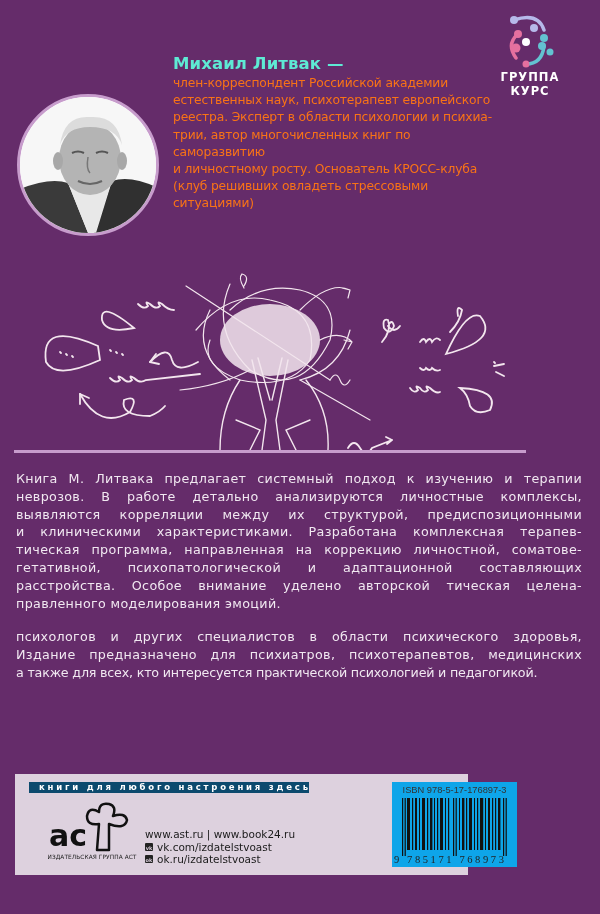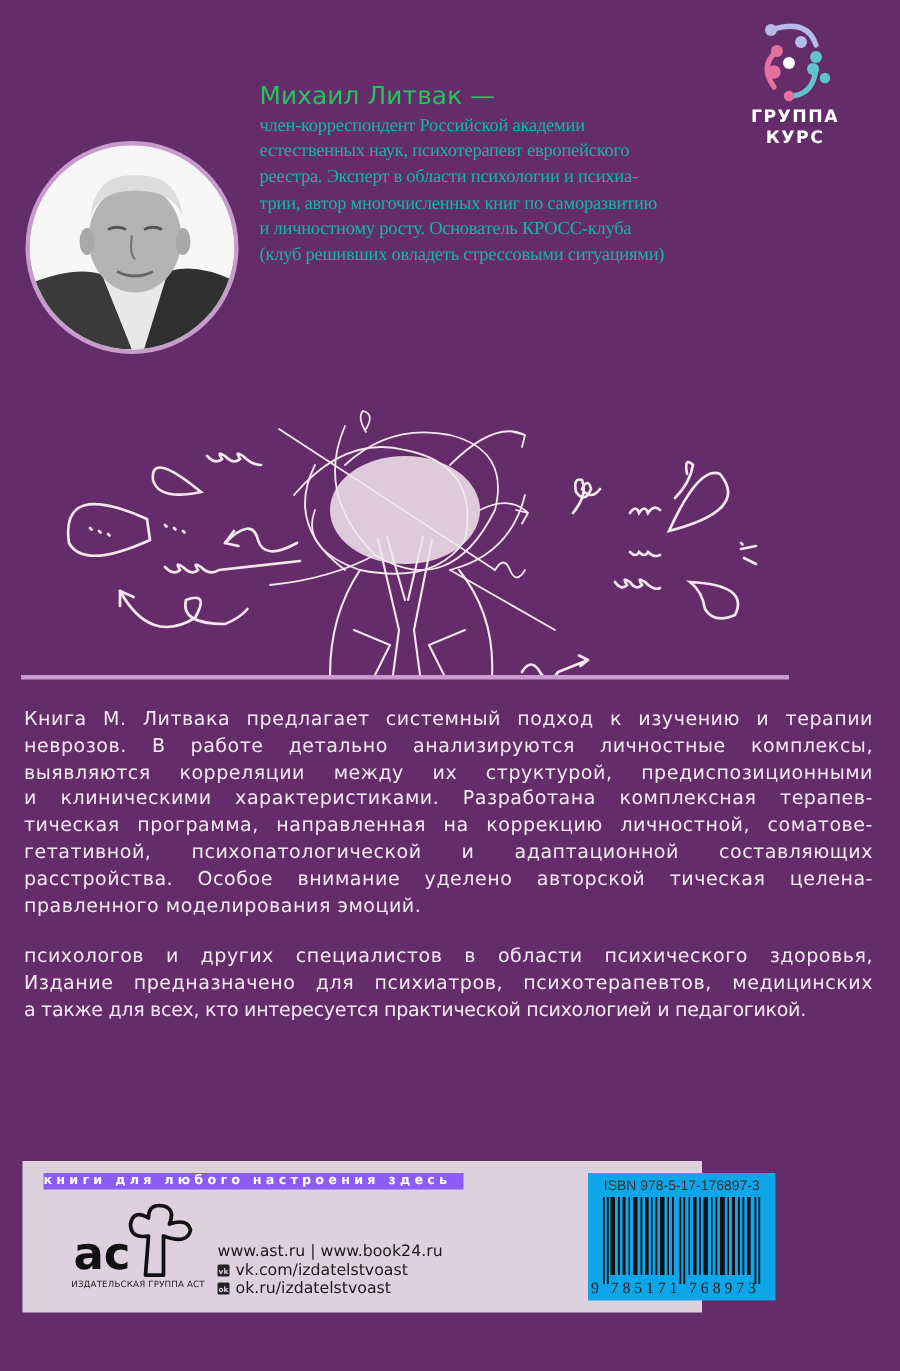--- a/index.html
+++ b/index.html
@@ -25,26 +25,26 @@
   .author-photo {
     left: 17px; top: 94px; width: 142px; height: 142px;
     border-radius: 50%; border: 3px solid #c79ccc; overflow: hidden;
     background: #ffffff; box-sizing: border-box;
   }
   .author-photo svg { display: block; }
 
   
   .author-bio { left: 173px; top: 53px; width: 320px; }
   .author-name {
-    font-size: 16.5px; font-weight: normal; line-height: 22px; color: #22c55e;
+    font-size: 16.5px; font-weight: bold; line-height: 22px; color: #5eead4;
     letter-spacing: 0.1px;
   }
   .author-desc {
-    font-size: 12.3px; line-height: 17.2px; color: #14b8a6;
-    letter-spacing: -0.15px; white-space: pre-line; font-family: Liberation Serif, serif;
+    font-size: 12.3px; line-height: 17.2px; color: #f97316;
+    letter-spacing: -0.15px; white-space: pre-line;
   }
 
   
   .illustration { left: 0; top: 270px; width: 600px; height: 180px; }
 
   .separator {
     left: 14px; top: 450px; width: 512px; height: 3px; background: #c79ccc;
   }
 
   
@@ -57,23 +57,23 @@
   .desc-line { display: block; text-align: justify; text-align-last: justify; }
   .desc-line.last { text-align-last: left; }
 
   
   .bottom-panel {
     left: 15px; top: 774px; width: 453px; height: 101px;
     background: #ddd1de;
   }
   .tagline {
     position: absolute; left: 14px; top: 8px; width: 280px; height: 11px;
-    background: #8b5cf6; color: #ffffff; font-weight: bold;
+    background: #0c4a6e; color: #ffffff; font-weight: bold;
     font-size: 8.5px; line-height: 11px; letter-spacing: 2.8px;
-    box-sizing: border-box; white-space: nowrap; overflow: hidden;
+    padding-left: 10px; box-sizing: border-box; white-space: nowrap; overflow: hidden;
   }
   .publisher-logo { position: absolute; left: 22px; top: 28px; width: 110px; height: 66px; }
   .publisher-name {
     position: absolute; left: 0; top: 52px; width: 110px; text-align: center;
     font-size: 5.8px; color: #222; letter-spacing: 0.1px;
   }
   .links { position: absolute; left: 130px; top: 54px; color: #1b1b1b; font-size: 10.5px; line-height: 12.5px; }
   .links .row { display: flex; align-items: center; white-space: nowrap; }
   .links .bold { font-weight: normal; }
   .social-icon {

